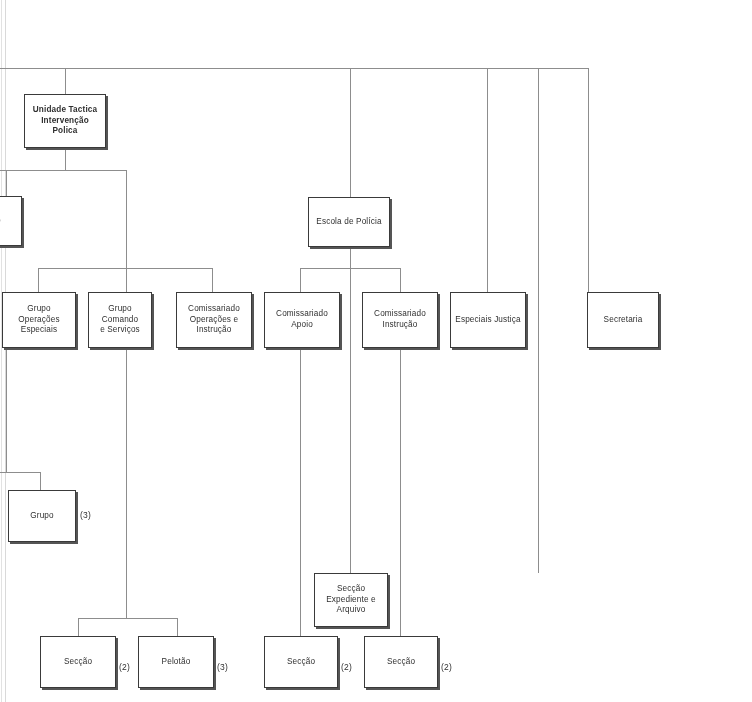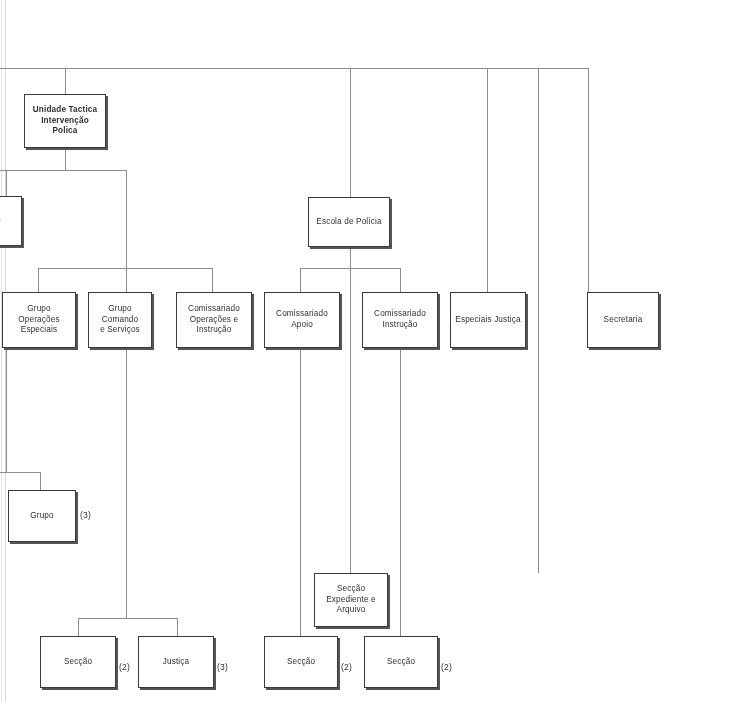--- a/index.html
+++ b/index.html
@@ -131,21 +131,21 @@
     </div>
     <div class="node" style="left: 314px; top: 573px; width: 74px; height: 54px;">
       <span class="lbl">Secção
 Expediente e
 Arquivo</span>
     </div>
     <div class="node" style="left: 40px; top: 636px; width: 76px; height: 52px;">
       <span class="lbl">Secção</span>
     </div>
     <div class="node" style="left: 138px; top: 636px; width: 76px; height: 52px;">
-      <span class="lbl">Justiça</span>
+      <span class="lbl">Pelotão</span>
     </div>
     <div class="node" style="left: 264px; top: 636px; width: 74px; height: 52px;">
       <span class="lbl">Secção</span>
     </div>
     <div class="node" style="left: 364px; top: 636px; width: 74px; height: 52px;">
       <span class="lbl">Secção</span>
     </div>
     <div class="mult" style="left: 80px; top: 510px;">(3)</div>
     <div class="mult" style="left: 119px; top: 662px;">(2)</div>
     <div class="mult" style="left: 217px; top: 662px;">(3)</div>

